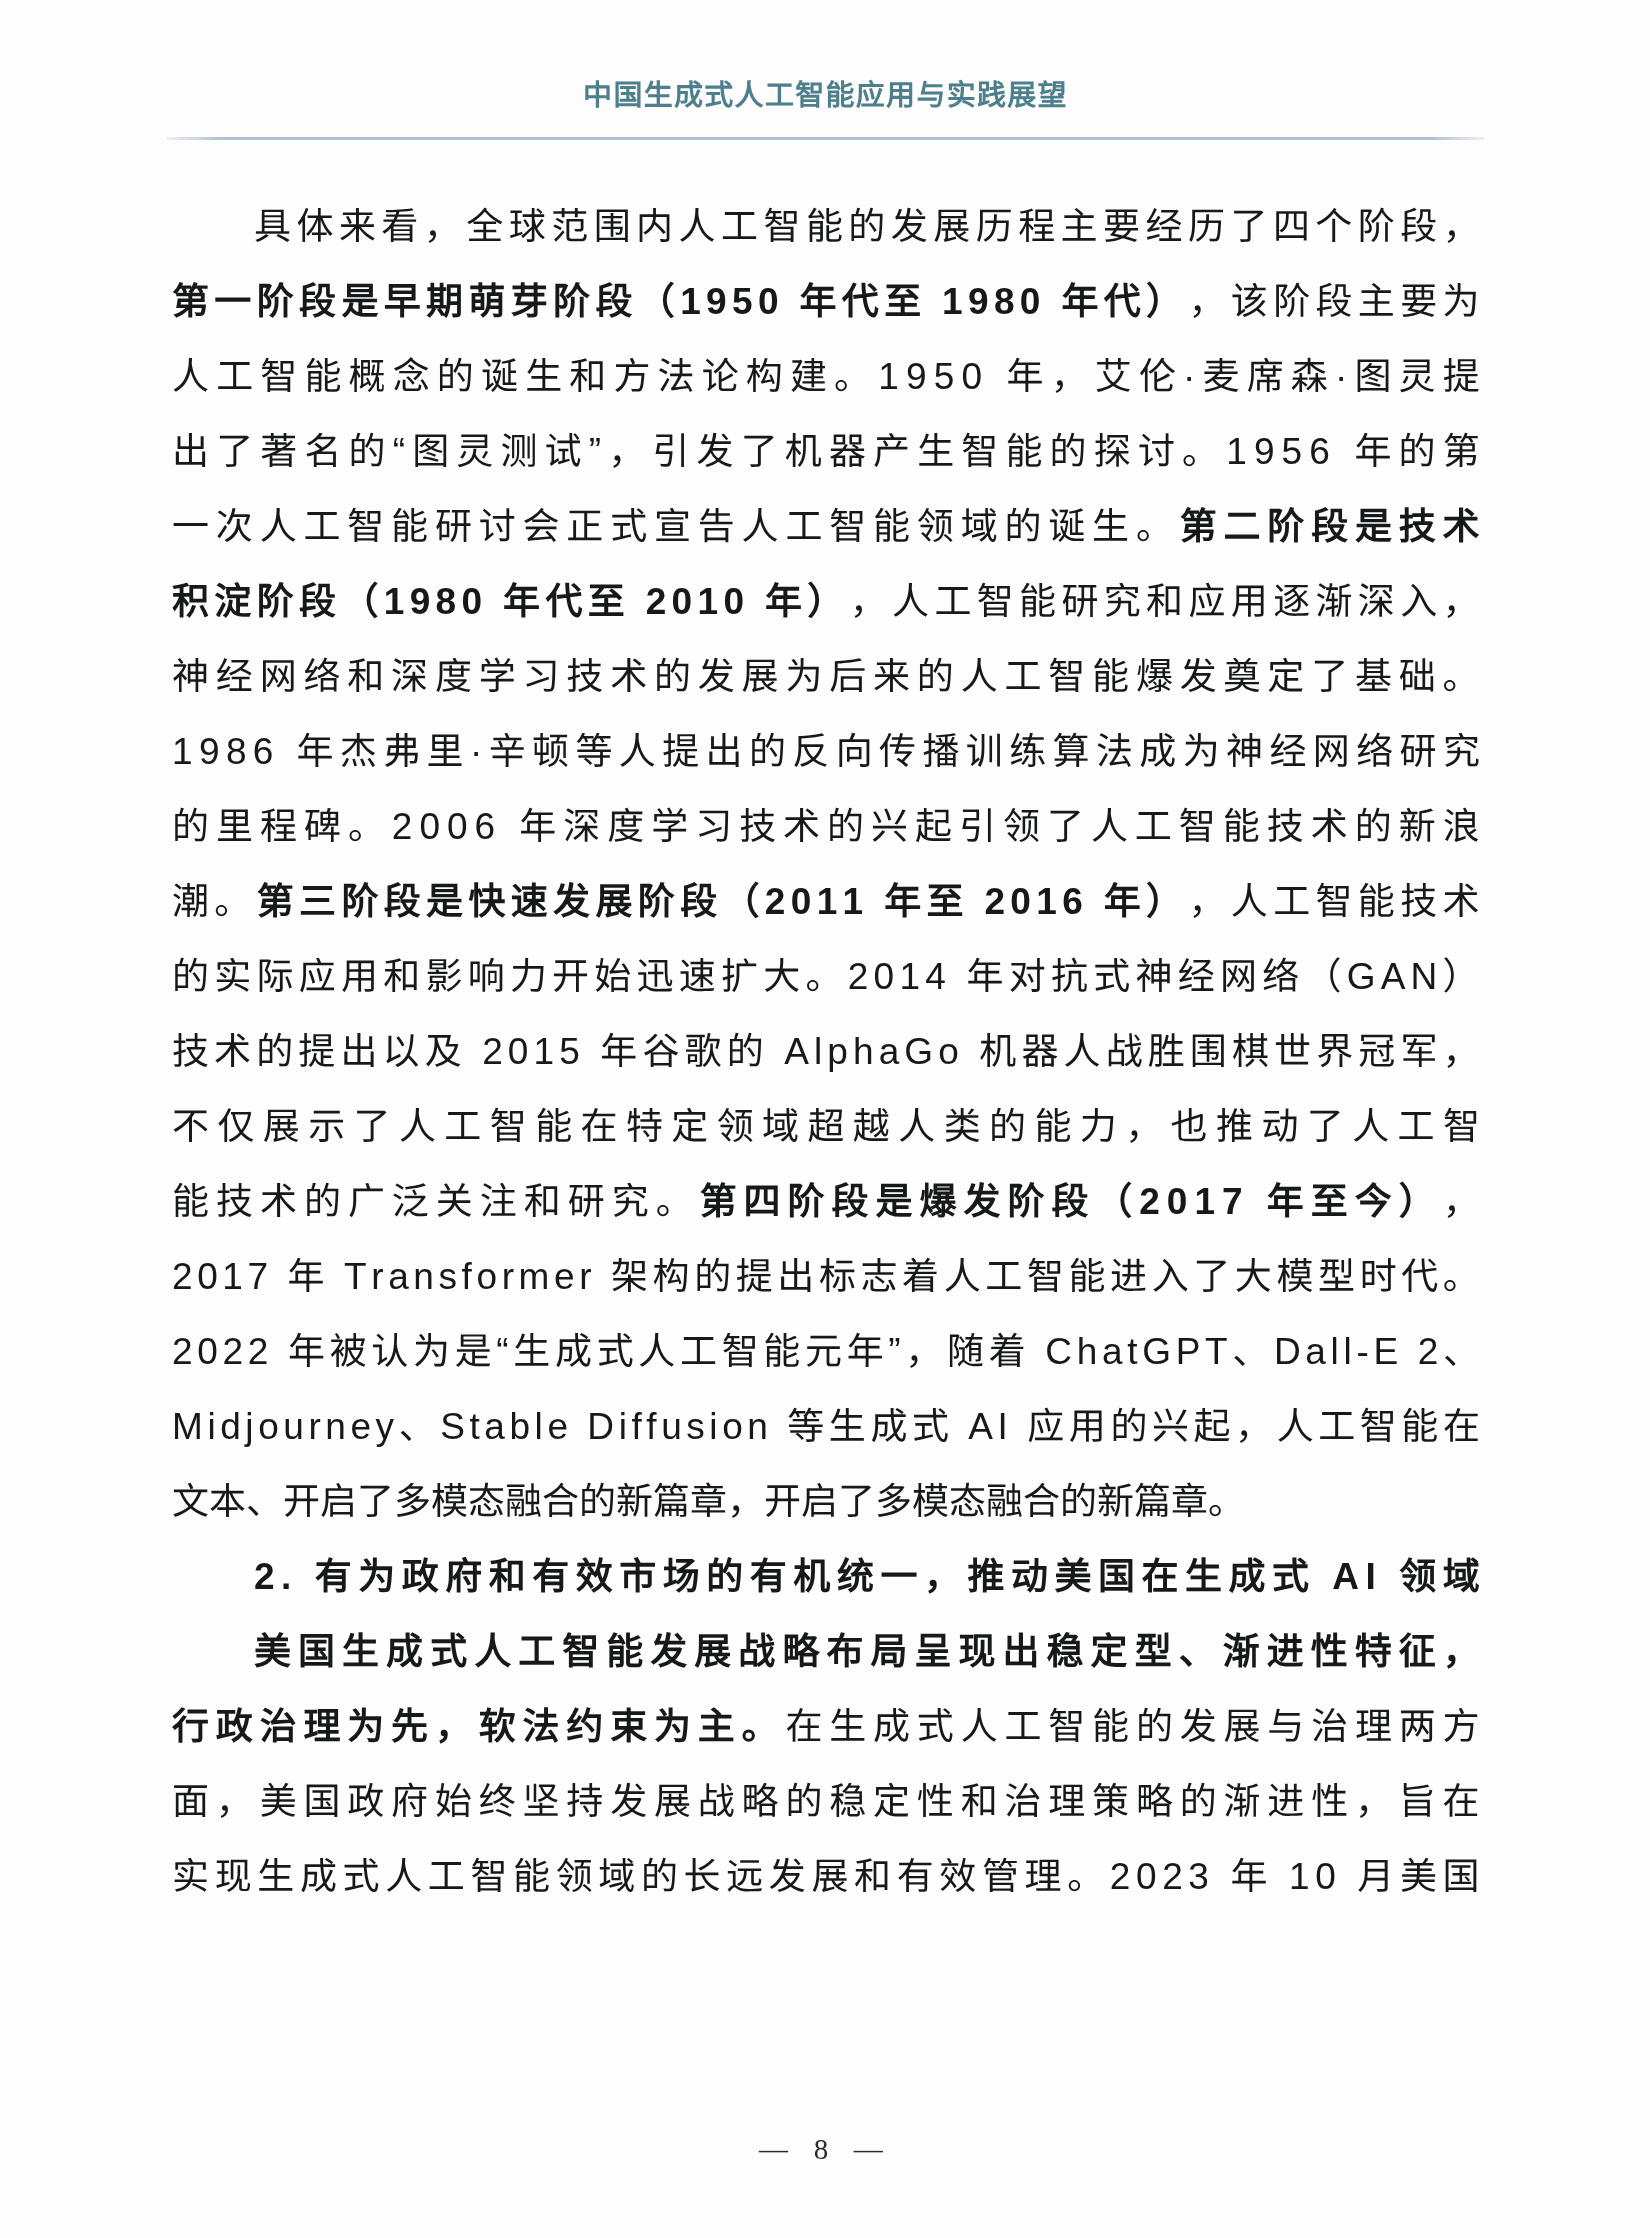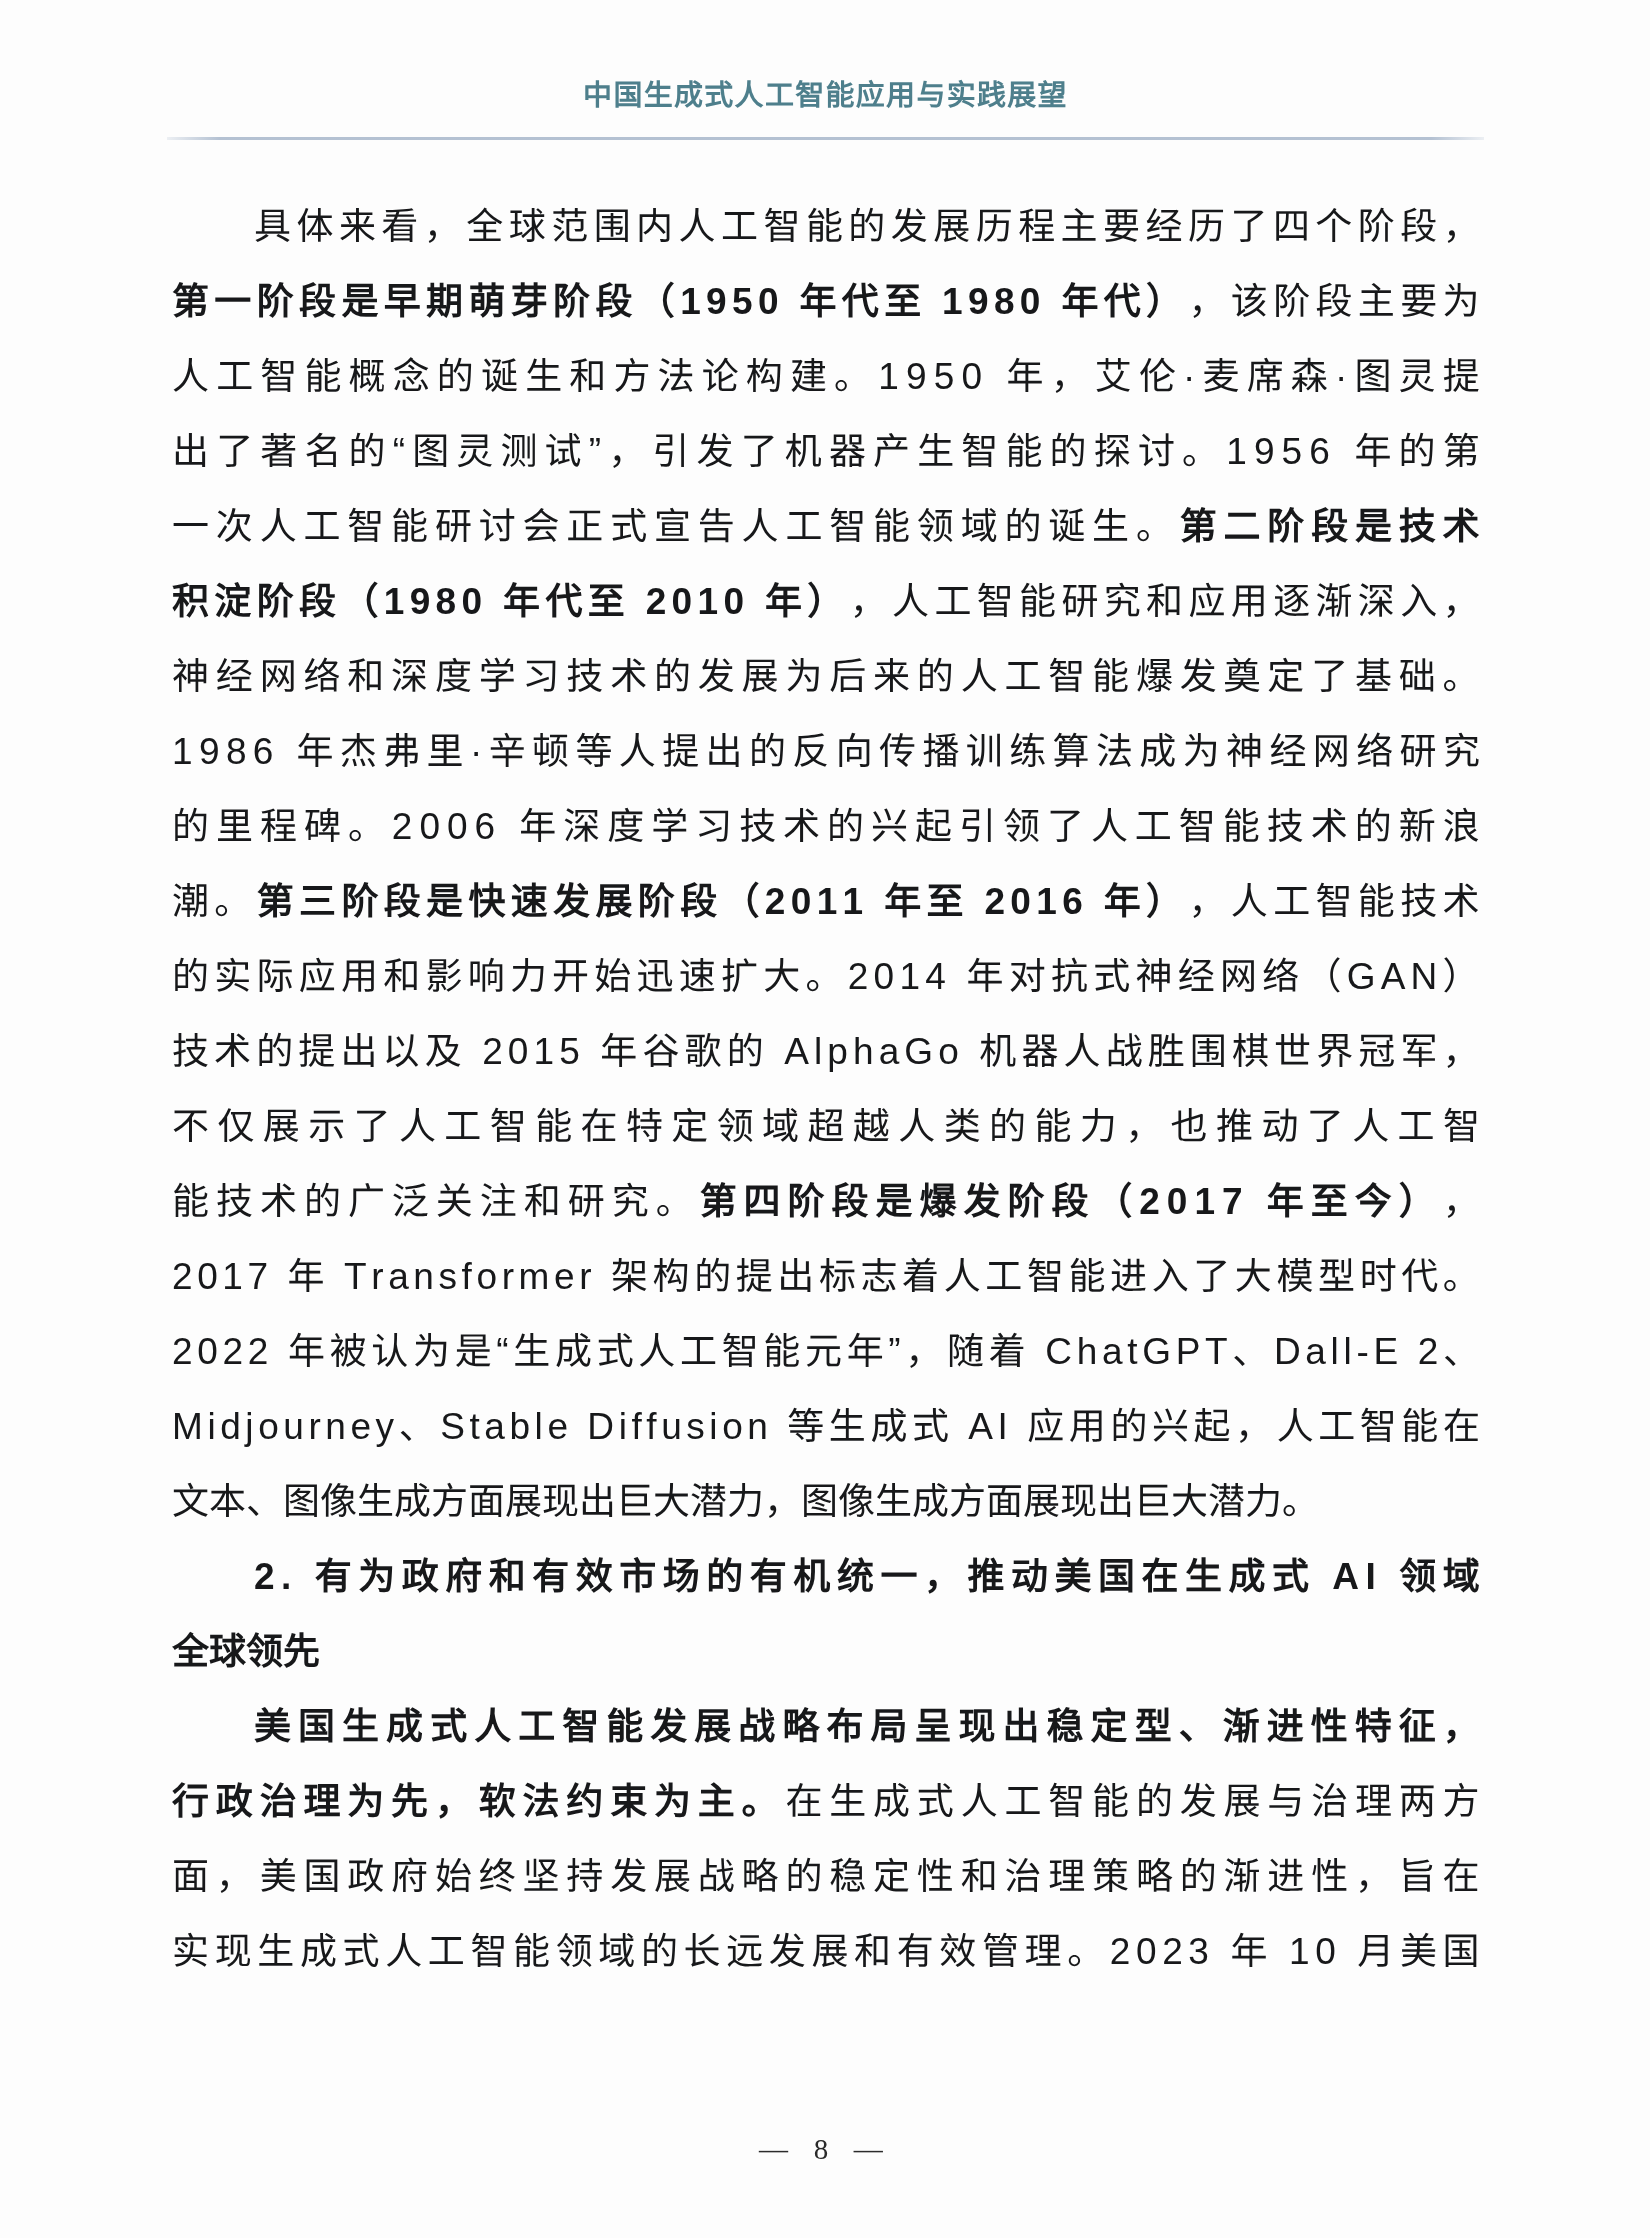--- a/index.html
+++ b/index.html
@@ -733,21 +733,21 @@
           <span class="seg">的</span>
           <span class="seg">兴</span>
           <span class="seg">起</span>
           <span class="seg">，</span>
           <span class="seg">人</span>
           <span class="seg">工</span>
           <span class="seg">智</span>
           <span class="seg">能</span>
           <span class="seg">在</span>
         </div>
-        <div class="line"><span>文本、图像生成方面展现出巨大潜力，图像生成方面展现出巨大潜力。</span></div>
+        <div class="line"><span>文本、开启了多模态融合的新篇章，开启了多模态融合的新篇章。</span></div>
       </div>
 
     <div>
         <div class="line justify indent">
           <span class="seg b">2</span>
           <span class="seg b">.</span>
           <span class="seg b"> </span>
           <span class="seg b">有</span>
           <span class="seg b">为</span>
           <span class="seg b">政</span>
@@ -771,21 +771,20 @@
           <span class="seg b">生</span>
           <span class="seg b">成</span>
           <span class="seg b">式</span>
           <span class="seg b"> </span>
           <span class="seg b">A</span>
           <span class="seg b">I</span>
           <span class="seg b"> </span>
           <span class="seg b">领</span>
           <span class="seg b">域</span>
         </div>
-        <div class="line"><span class="b">全球领先</span></div>
       </div>
 
     <div>
         <div class="line justify indent">
           <span class="seg b">美</span>
           <span class="seg b">国</span>
           <span class="seg b">生</span>
           <span class="seg b">成</span>
           <span class="seg b">式</span>
           <span class="seg b">人</span>

